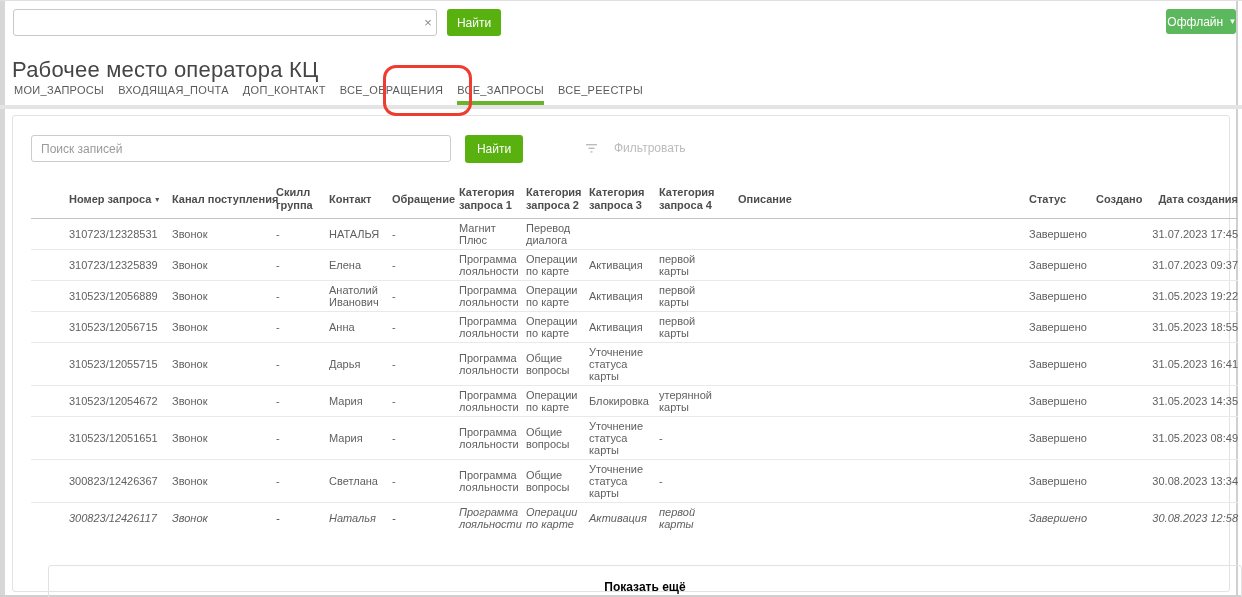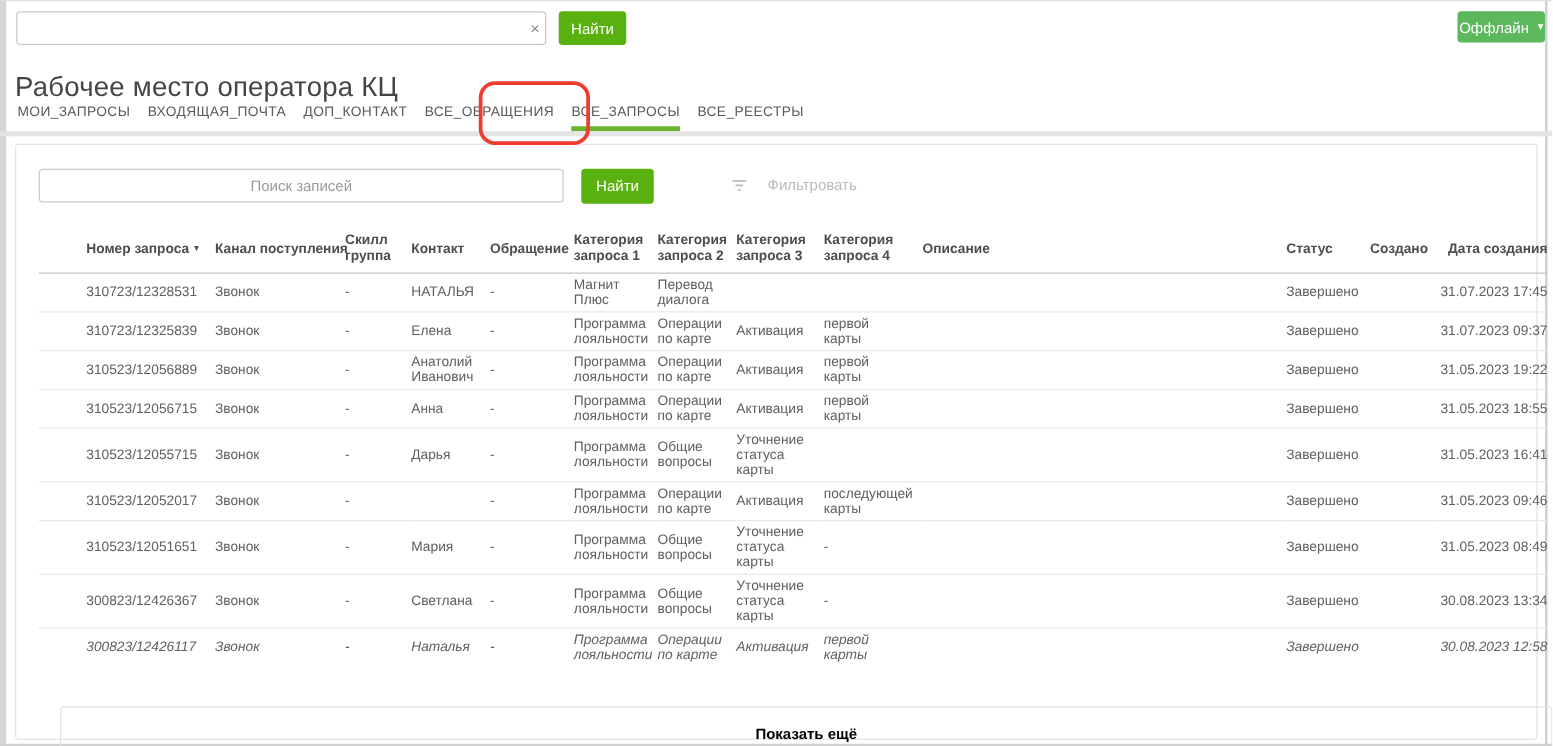--- a/index.html
+++ b/index.html
@@ -38,21 +38,21 @@
   .tab.active { border-bottom:4px solid var(--underline,#6ab42d); padding-bottom:5px; }
   .tabs-divider { position:absolute; left:0; top:105px; width:1242px; height:4px; background:#e4e4e4; }
 
   .red-annotation { position:absolute; left:383px; top:65px; width:89px; height:51px;
     border:3px solid var(--annotation,#ee3c31); border-radius:13px; pointer-events:none; z-index:9; }
 
   
   .panel { position:absolute; left:12px; top:115px; width:1218px; height:477px;
     background:#fff; border:1px solid #e3e3e3; border-radius:3px; }
   .rec-search { position:absolute; left:18px; top:19px; width:420px; height:27px;
-    border:1px solid #cccccc; border-radius:3px; padding:0 9px; font-size:12px; color:#444; outline:none;text-align:center; }
+    border:1px solid #cccccc; border-radius:3px; padding:0 9px; font-size:12px; color:#444; outline:none; }
   .rec-search::placeholder { color:#9a9a9a; }
   .btn-find { position:absolute; left:452px; top:19px; width:58px; height:28px; background:var(--accent,#58b10e); }
   .filter { position:absolute; left:572px; top:25px; display:flex; align-items:center; gap:16px;
     color:#bcbcbc; font-size:12px; cursor:default; }
 
   
   table.grid { position:absolute; left:18px; top:64px; width:1207px;
     border-collapse:collapse; table-layout:fixed; }
   .grid th { font-size:11px; font-weight:bold; color:#4d4d4d; text-align:left;
     vertical-align:middle; padding:6px 10px 6px 0; line-height:13px;
@@ -216,33 +216,33 @@
             <td class="c5">Программа лояльности</td>
             <td class="c6">Общие вопросы</td>
             <td class="c7">Уточнение статуса карты</td>
             <td class="c8"></td>
             <td class="c9"></td>
             <td class="c10">Завершено</td>
             <td class="c11"></td>
             <td class="c12">31.05.2023 16:41</td>
           </tr>
           <tr>
-            <td class="c0">310523/12052017</td>
-            <td class="c1">Звонок</td>
-            <td class="c2">-</td>
-            <td class="c3"></td>
-            <td class="c4">-</td>
-            <td class="c5">Программа лояльности</td>
-            <td class="c6">Операции по карте</td>
-            <td class="c7">Активация</td>
-            <td class="c8">последующей карты</td>
-            <td class="c9"></td>
-            <td class="c10">Завершено</td>
-            <td class="c11"></td>
-            <td class="c12">31.05.2023 09:46</td>
+            <td class="c0">310523/12054672</td>
+            <td class="c1">Звонок</td>
+            <td class="c2">-</td>
+            <td class="c3">Мария</td>
+            <td class="c4">-</td>
+            <td class="c5">Программа лояльности</td>
+            <td class="c6">Операции по карте</td>
+            <td class="c7">Блокировка</td>
+            <td class="c8">утерянной карты</td>
+            <td class="c9"></td>
+            <td class="c10">Завершено</td>
+            <td class="c11"></td>
+            <td class="c12">31.05.2023 14:35</td>
           </tr>
           <tr>
             <td class="c0">310523/12051651</td>
             <td class="c1">Звонок</td>
             <td class="c2">-</td>
             <td class="c3">Мария</td>
             <td class="c4">-</td>
             <td class="c5">Программа лояльности</td>
             <td class="c6">Общие вопросы</td>
             <td class="c7">Уточнение статуса карты</td>

